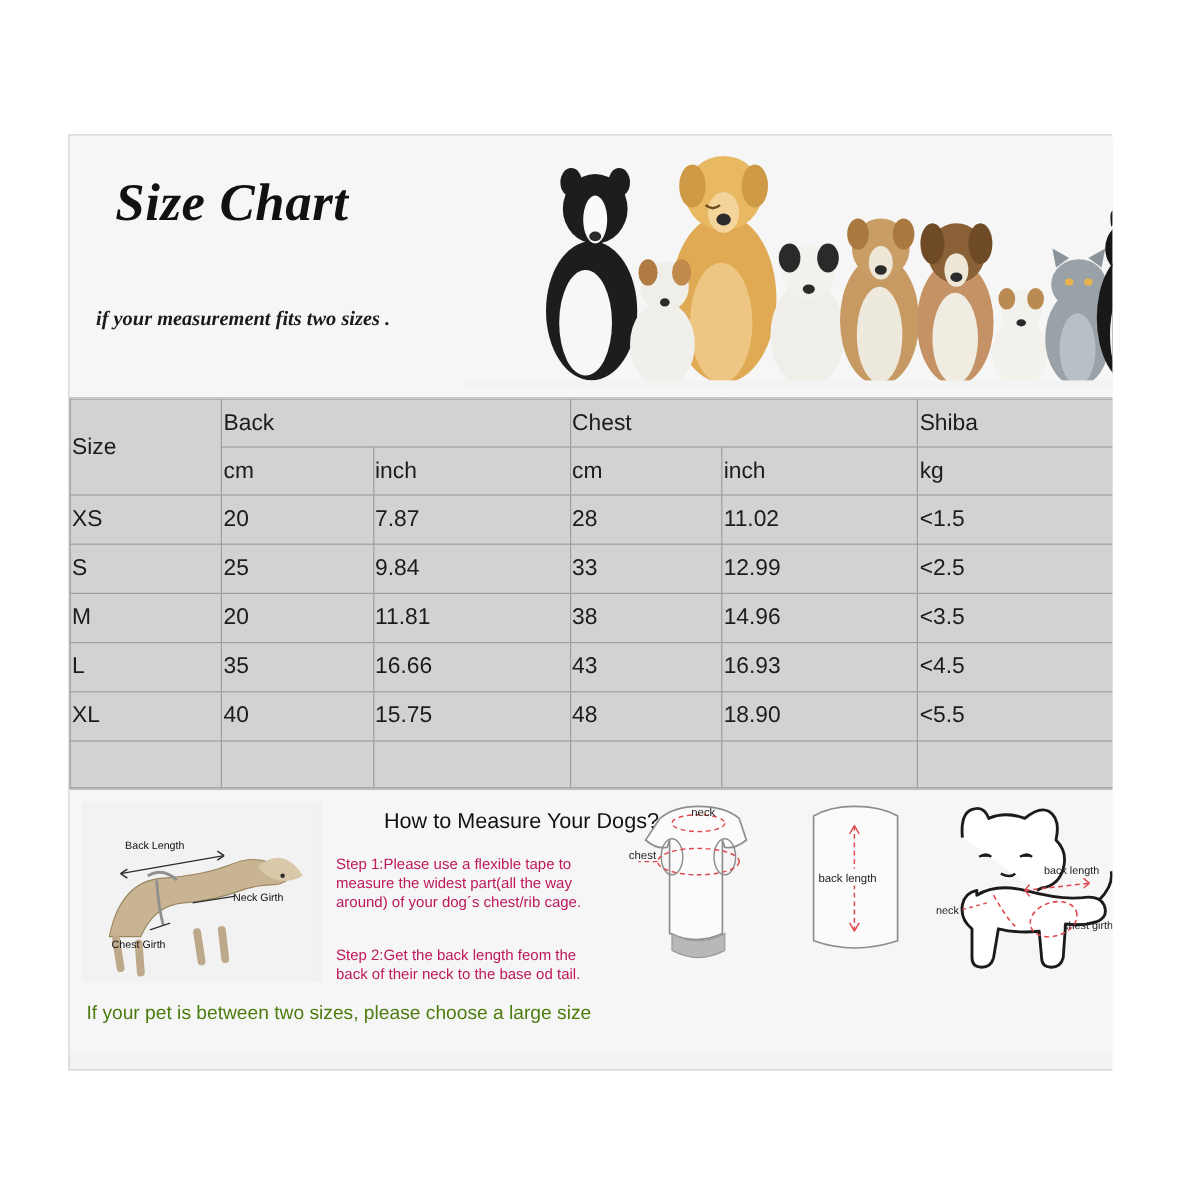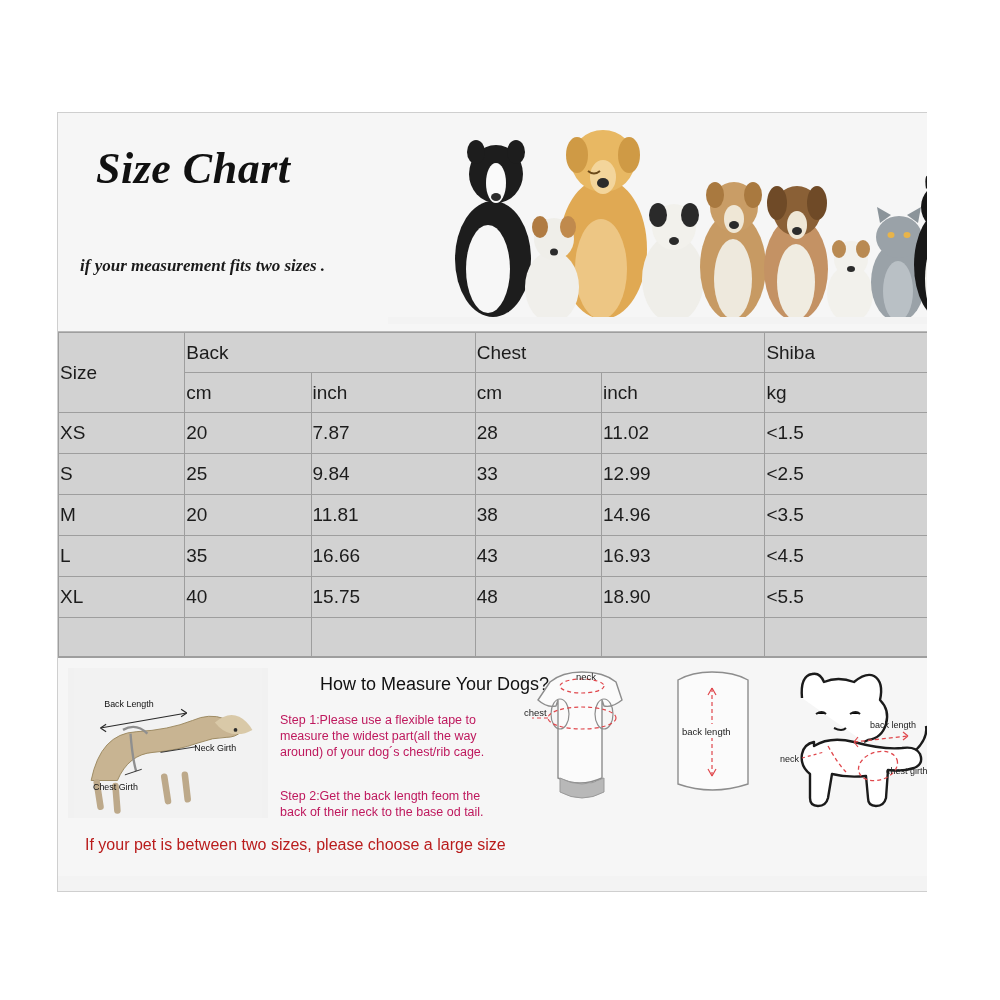--- a/index.html
+++ b/index.html
@@ -125,24 +125,24 @@
     left: 222px;
     font-size: 12.5px;
     line-height: 16px;
     color: #be185d;
     width: 218px;
   }
   .step1 { top: 54px; }
   .step2 { top: 112px; margin-top: 18px; }
   .bottom-note {
     position: absolute;
-    left: 27px;
+    left: 14px;
     top: 178px;
     font-size: 16px;
-    color: #b91c1c;
+    color: #4d7c0f;
   }
 
   
   .dogphoto {
     position: absolute;
     left: 10px;
     top: 10px;
     width: 200px;
     height: 150px;
     background: #f1f1f1;

